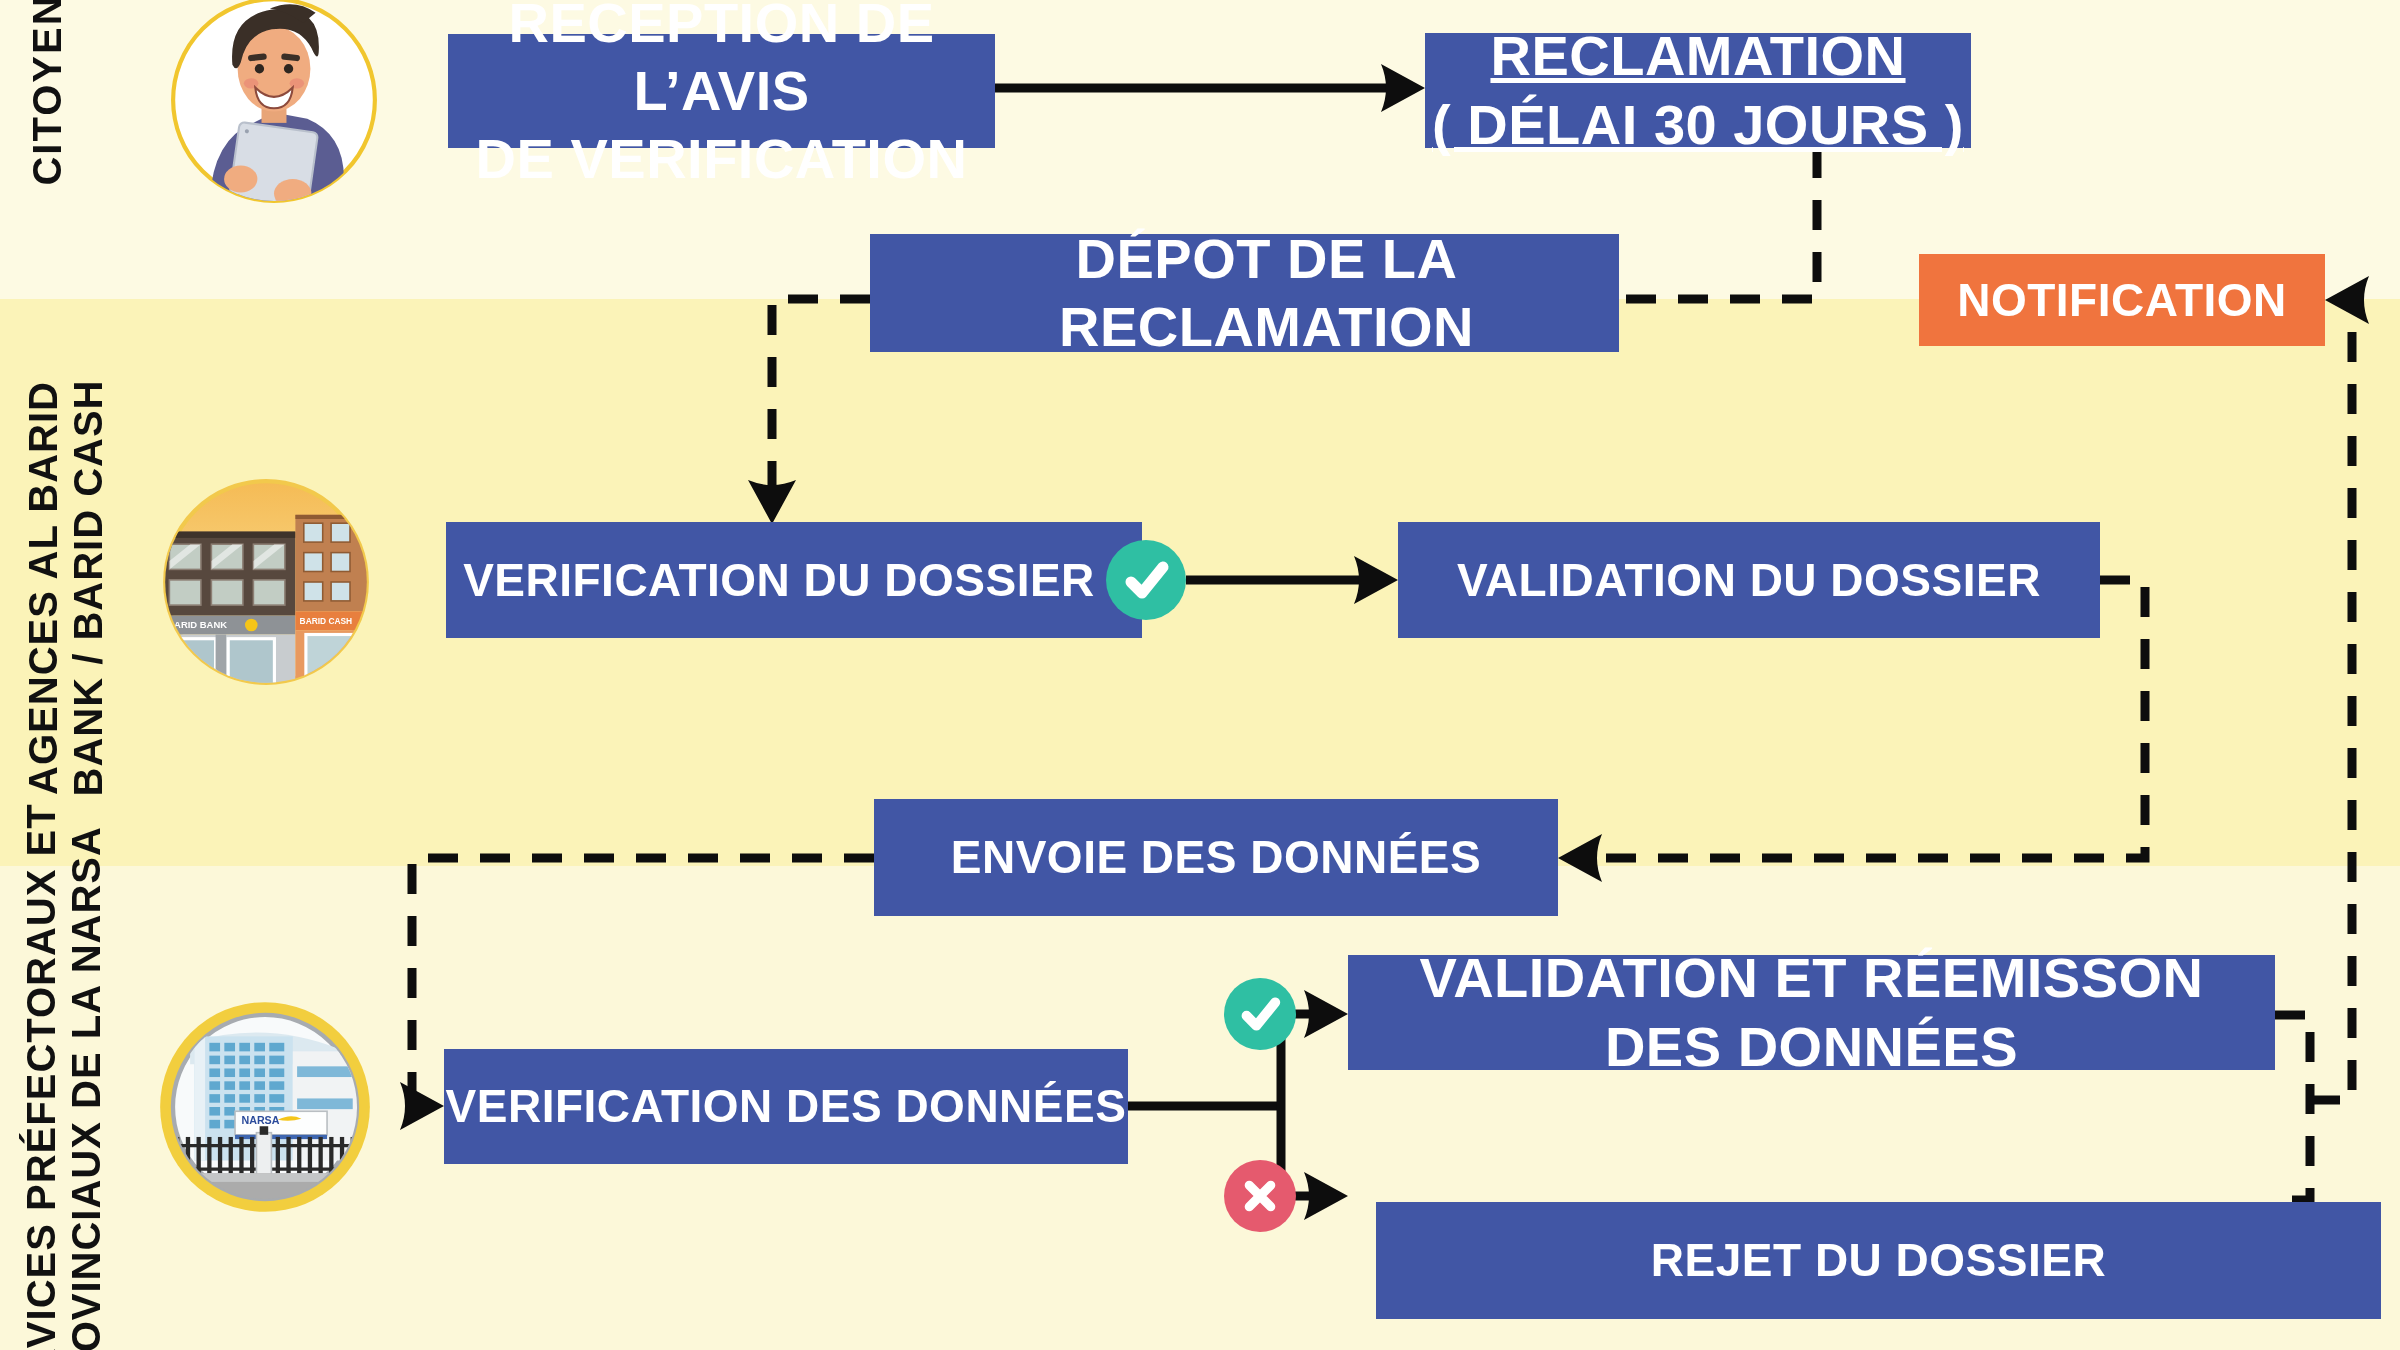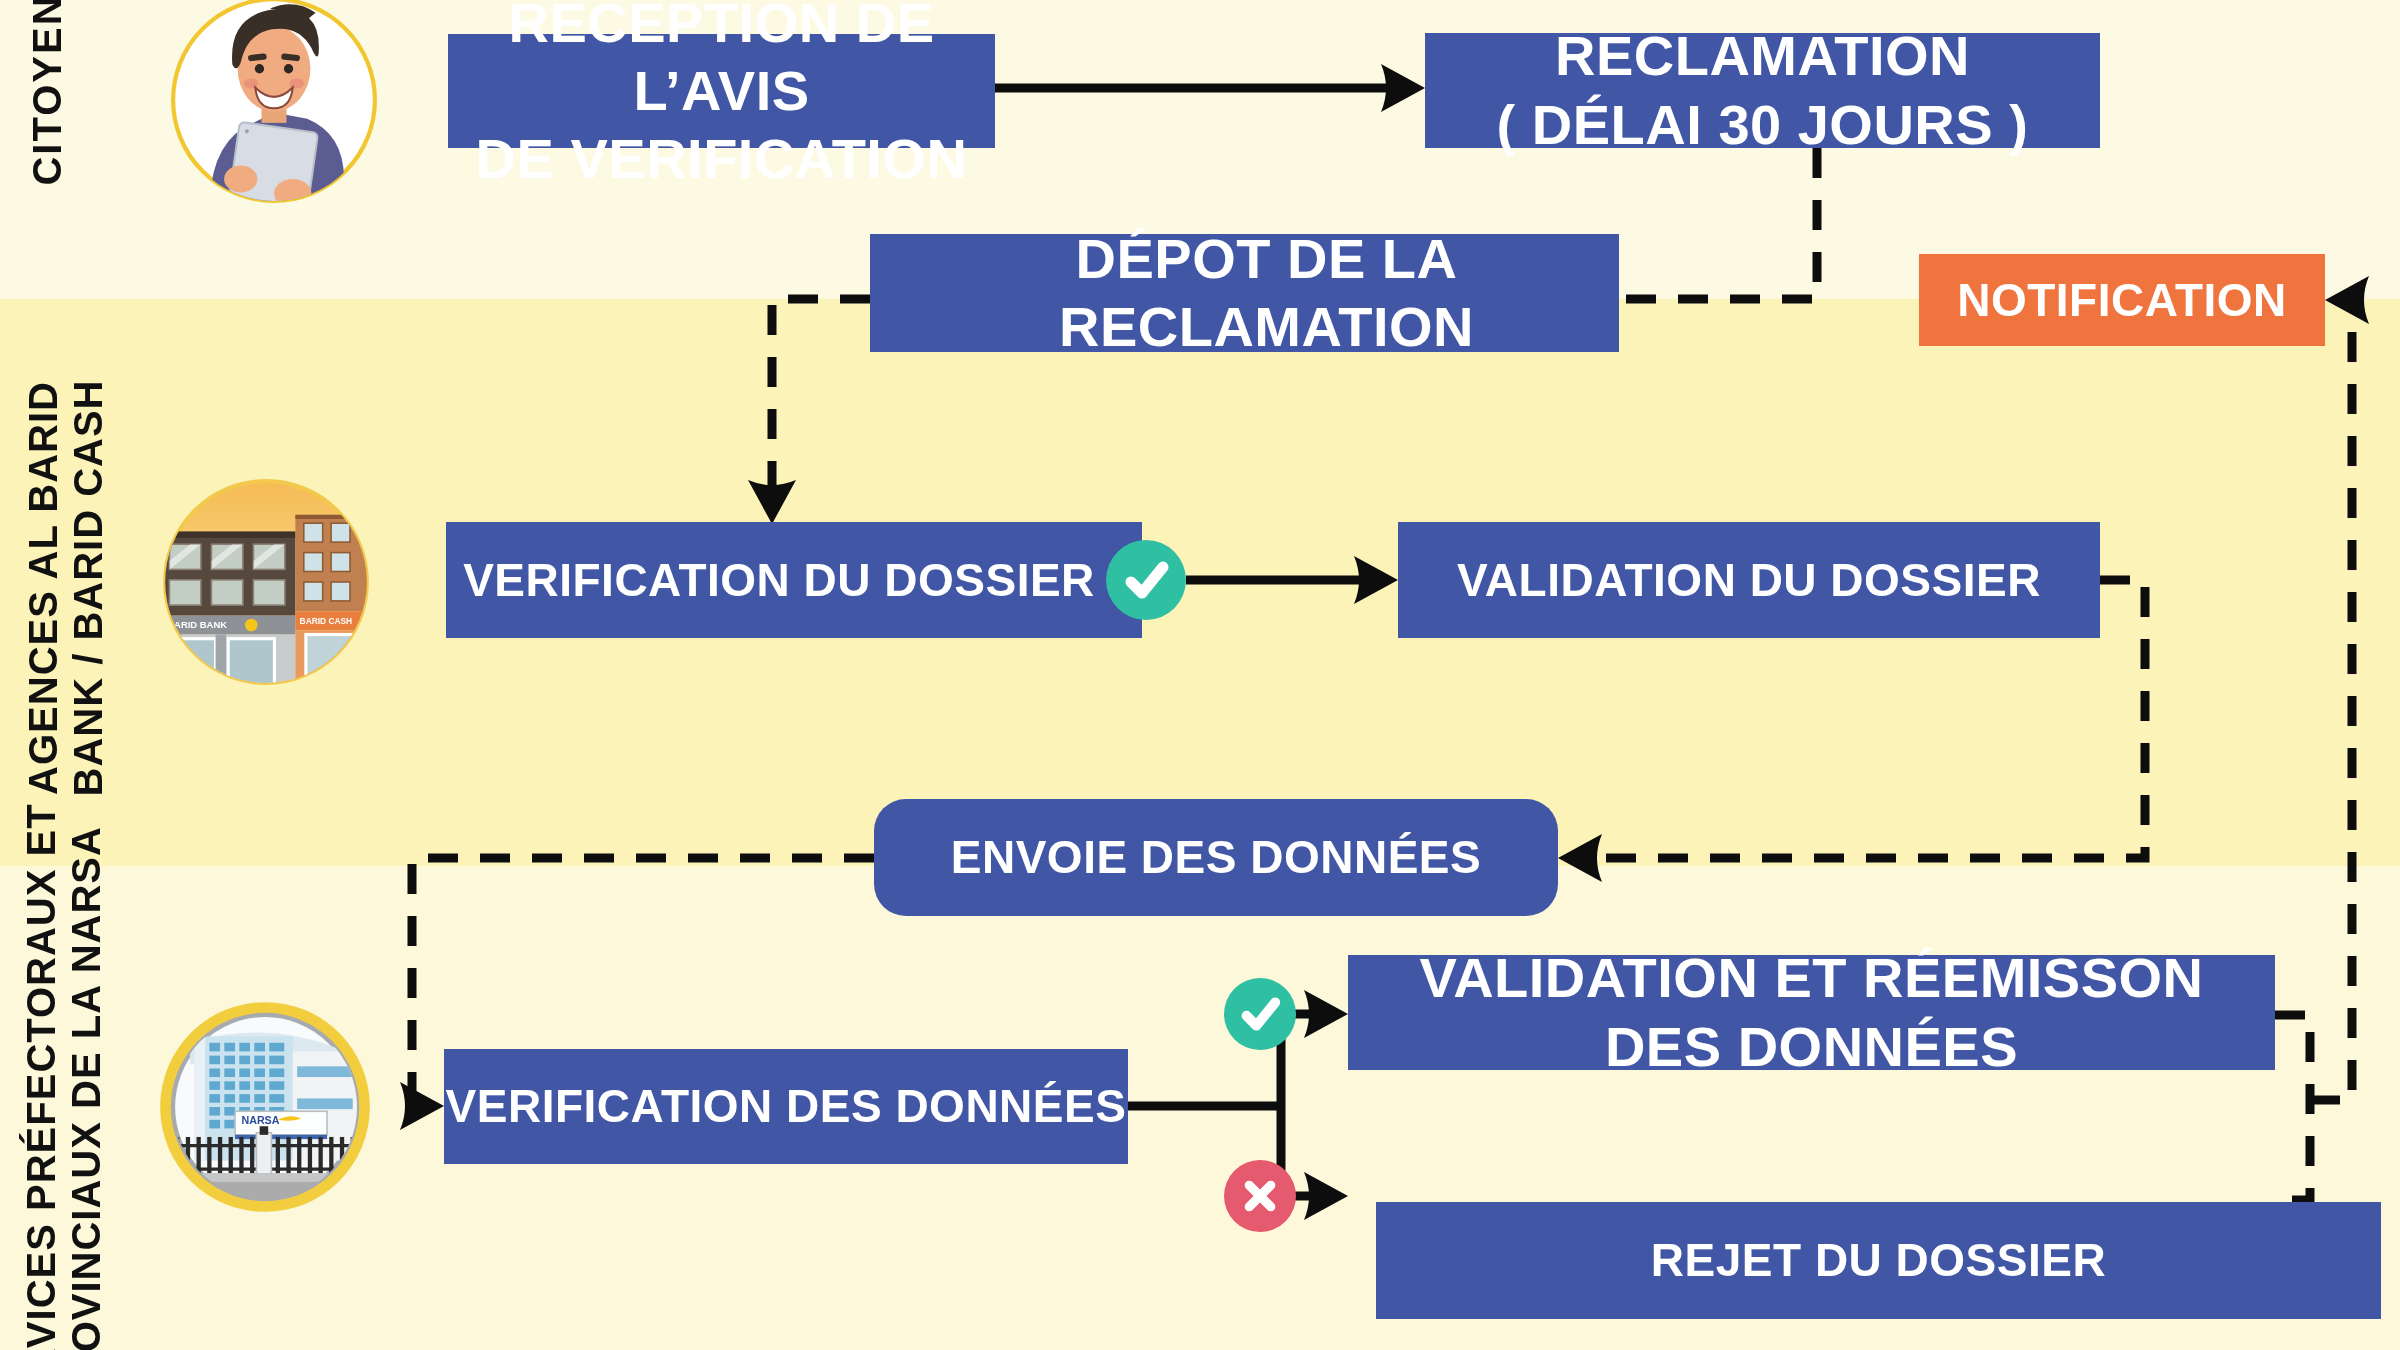--- a/index.html
+++ b/index.html
@@ -233,42 +233,42 @@
         <rect x="0" y="162" width="200" height="8" fill="#C4C6C7"></rect>
       </g>
     </svg>
   </div>
 
   <div class="node two" style="left:448px;top:34px;width:547px;height:114px;">
     <span>RECEPTION DE L’AVIS</span>
     <span>DE VERIFICATION</span>
   </div>
 
-  <div class="node two" style="left:1425px;top:33px;width:675px;height:115px;">
+  <div class="node two" style="left:1425px;top:33px;width:546px;height:115px;text-decoration:underline;">
     <span>RECLAMATION</span>
     <span>( DÉLAI 30 JOURS )</span>
   </div>
 
   <div class="node two" style="left:870px;top:234px;width:705px;height:118px;padding-left:44px;">
     <span>DÉPOT DE LA RECLAMATION</span>
   </div>
 
   <div class="node one orange" style="left:1919px;top:254px;width:406px;height:92px;">
     <span>NOTIFICATION</span>
   </div>
 
   <div class="node one" style="left:446px;top:522px;width:696px;height:116px;padding-right:30px;box-sizing:border-box;">
     <span>VERIFICATION DU DOSSIER</span>
   </div>
 
   <div class="node one" style="left:1398px;top:522px;width:702px;height:116px;">
     <span>VALIDATION DU DOSSIER</span>
   </div>
 
-  <div class="node one" style="left:874px;top:799px;width:684px;height:117px;border-radius:32px;">
+  <div class="node one" style="left:874px;top:799px;width:684px;height:117px;">
     <span>ENVOIE DES DONNÉES</span>
   </div>
 
   <div class="node one" style="left:444px;top:1049px;width:684px;height:115px;">
     <span>VERIFICATION DES DONNÉES</span>
   </div>
 
   <div class="node two" style="left:1348px;top:955px;width:927px;height:115px;text-align:center;">
     <span>VALIDATION ET RÉEMISSON</span>
     <span>DES DONNÉES</span>

